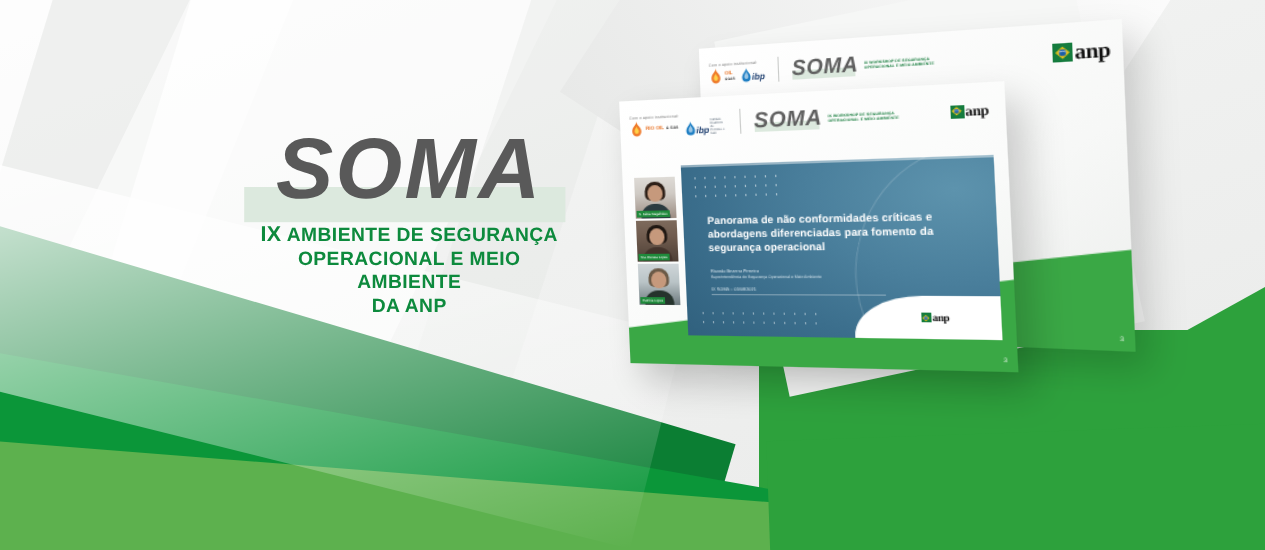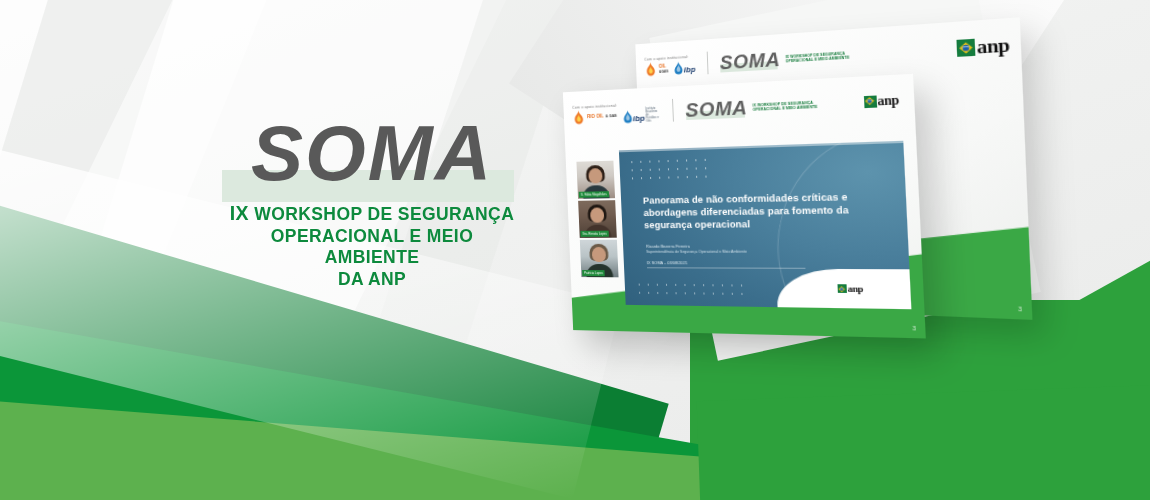--- a/index.html
+++ b/index.html
@@ -301,21 +301,21 @@
   <div class="bgshape g-light"></div>
   <div class="bgshape g-bottomright"></div>
 
   <div class="bgshape" style="left:0;top:150px;width:640px;height:200px;background:linear-gradient(150deg,rgba(255,255,255,.85),rgba(255,255,255,0));transform:rotate(14deg);transform-origin:0 0;"></div>
 
   <div class="lockup">
     <div class="soma-hl"></div>
     <div class="soma-word">SOMA</div>
     <div class="soma-sub">
       <span class="rom">IX</span>
-      <span>WORKSHOP DE SEGURANÇA</span><br>
+      <span>AMBIENTE DE SEGURANÇA</span><br>
       <span>OPERACIONAL E MEIO AMBIENTE</span><br>
       <span>DA ANP</span>
     </div>
   </div>
 
   <div class="winwrap win-rear">
     <div class="rear-green"></div>
 
     <div class="win-head" style="justify-content:flex-start;gap:6px;">
       <div class="head-left">

